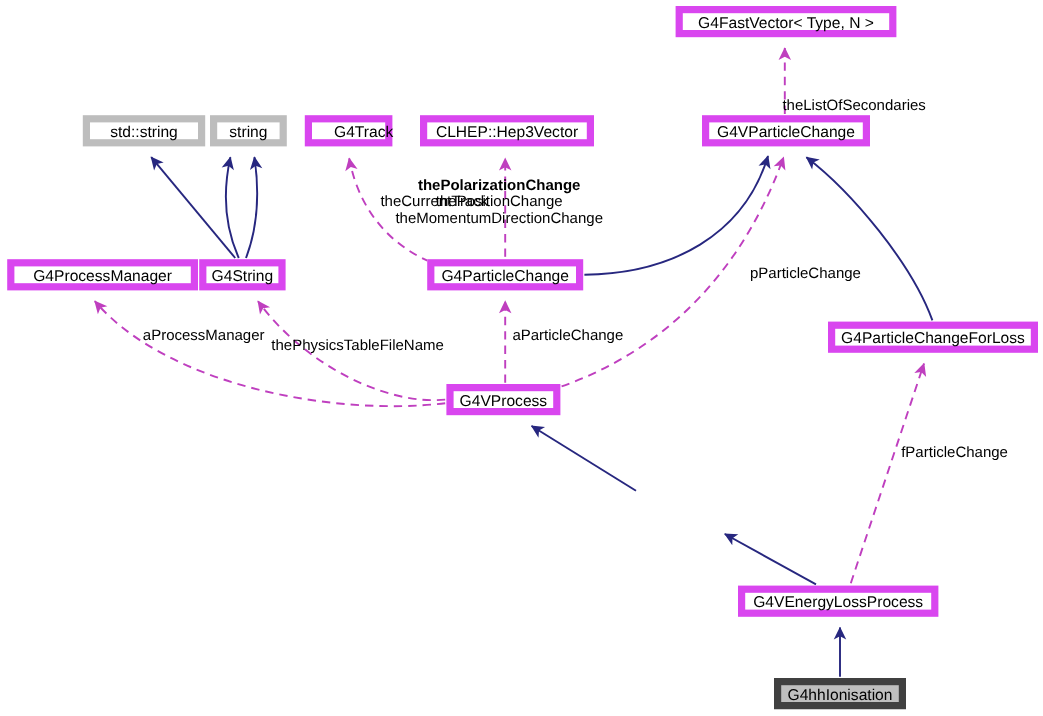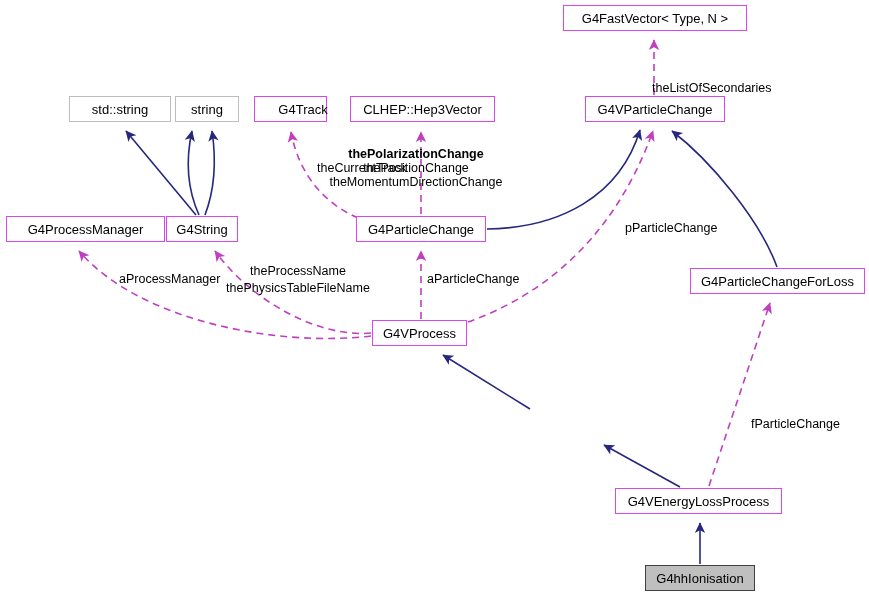--- a/index.html
+++ b/index.html
@@ -25,21 +25,21 @@
   .uml-box {
     position: absolute;
     box-sizing: border-box;
     display: flex;
     align-items: center;
     justify-content: center;
     font-size: 13px;
     line-height: 1;
     color: #000000;
     background: #ffffff;
-    border: 1px solid #d946ef;
+    border: 6px solid #d946ef;
     white-space: nowrap;
     z-index: 5;
   }
   .uml-box.faded {
     border-color: #bdbdbd;
   }
   .uml-box.highlight {
     background: #bfbfbf;
     border-color: #404040;
   }
@@ -137,21 +137,20 @@
   <div class="edge-label center" style="left:316px;top:147px;width:200px;font-weight:bold;">thePolarizationChange</div>
 
   <div class="edge-label center" style="left:316px;top:161px;width:200px;">thePositionChange</div>
 
   <div class="edge-label center" style="left:286px;top:175px;width:260px;">theMomentumDirectionChange</div>
 
   <div class="edge-label" style="left:625px;top:221px;">pParticleChange</div>
 
   <div class="edge-label" style="left:119px;top:272px;">aProcessManager</div>
 
-  <div class="edge-label center" style="left:180px;top:264px;width:236px;">theProcessName</div>
 
   <div class="edge-label center" style="left:180px;top:281px;width:236px;">thePhysicsTableFileName</div>
 
   <div class="edge-label" style="left:427px;top:272px;">aParticleChange</div>
 
-  <div class="edge-label" style="left:751px;top:370px;margin-top:47px;">fParticleChange</div>
+  <div class="edge-label" style="left:751px;top:370px;">fParticleChange</div>
 
 </div>
 
 </body></html>

